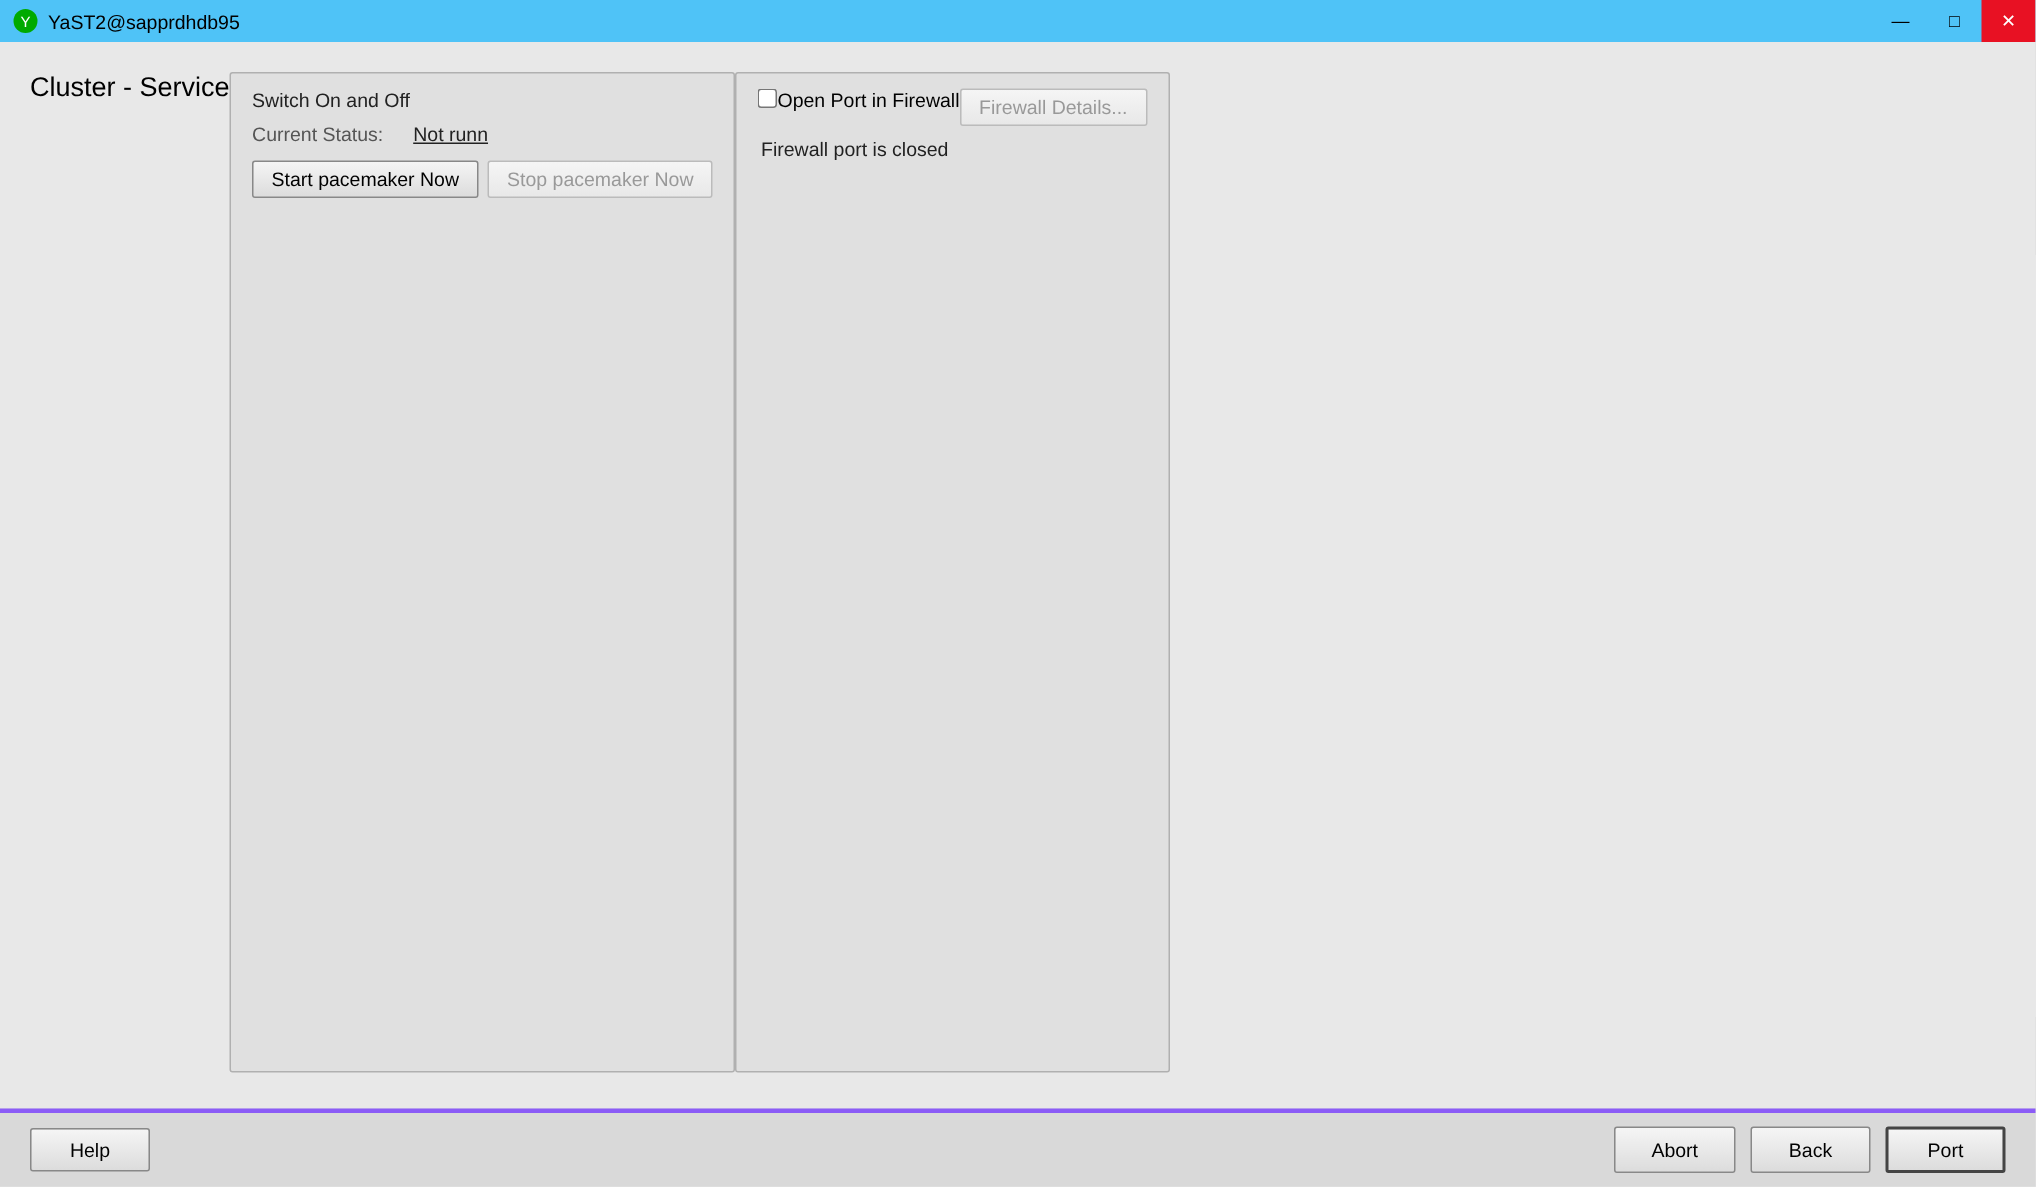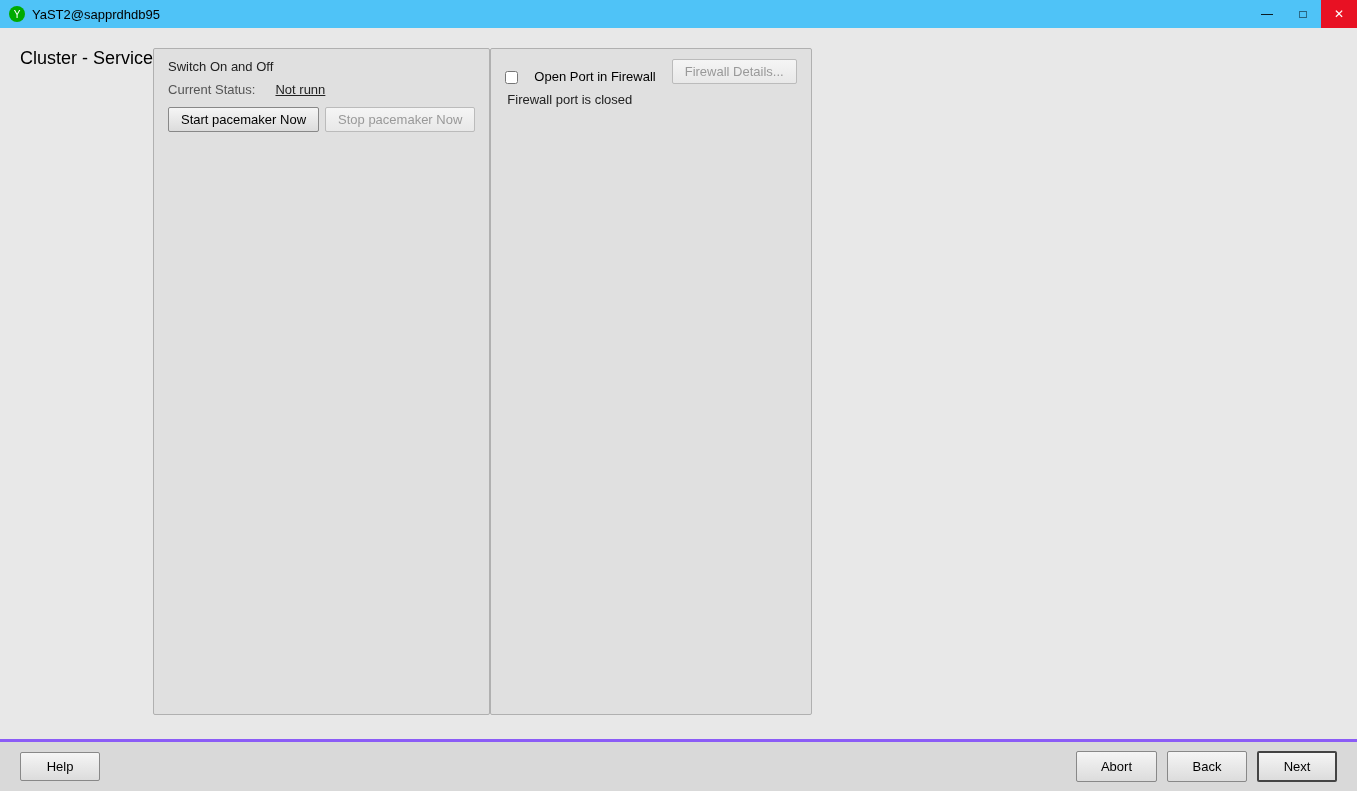--- a/index.html
+++ b/index.html
@@ -135,22 +135,22 @@
       cursor: default;
       border-color: #bbb;
     }
     .btn-active {
       font-weight: normal;
     }
 
     
     .checkbox-row {
       display: flex;
-      align-items: flex-end;
-      gap: 16px;
+      align-items: flex-start;
+      gap: 0;
       margin-bottom: 8px;
     }
     .checkbox-row input[type="checkbox"] {
       cursor: pointer;
     }
     .firewall-port-status {
       font-size: 13px;
       color: #222;
       padding: 0 2px;
     }
@@ -234,15 +234,15 @@
   </div>
 </div>
 
 <div class="footer">
   <div class="footer-left">
     <button class="footer-btn">Help</button>
   </div>
   <div class="footer-right">
     <button class="footer-btn">Abort</button>
     <button class="footer-btn">Back</button>
-    <button class="footer-btn primary">Next</button>
+    <button class="footer-btn primary">Port</button>
   </div>
 </div>
 
 </body></html>

